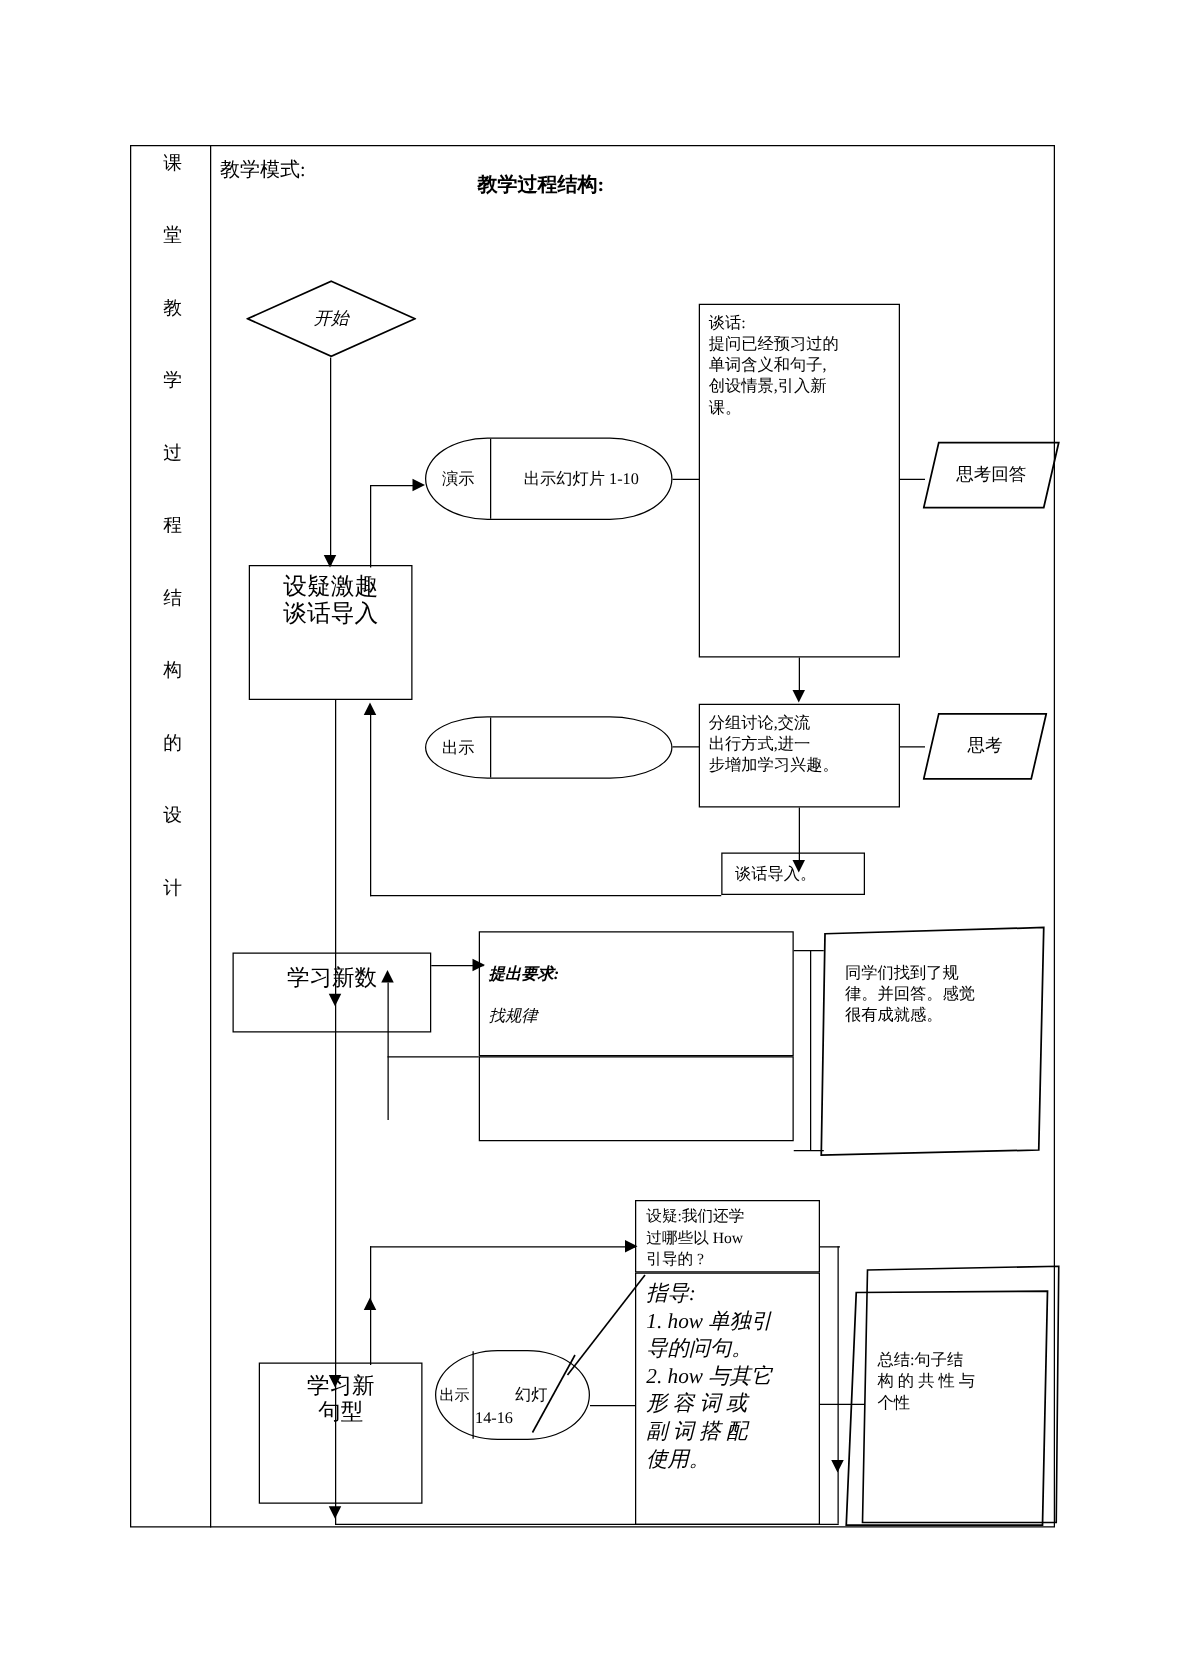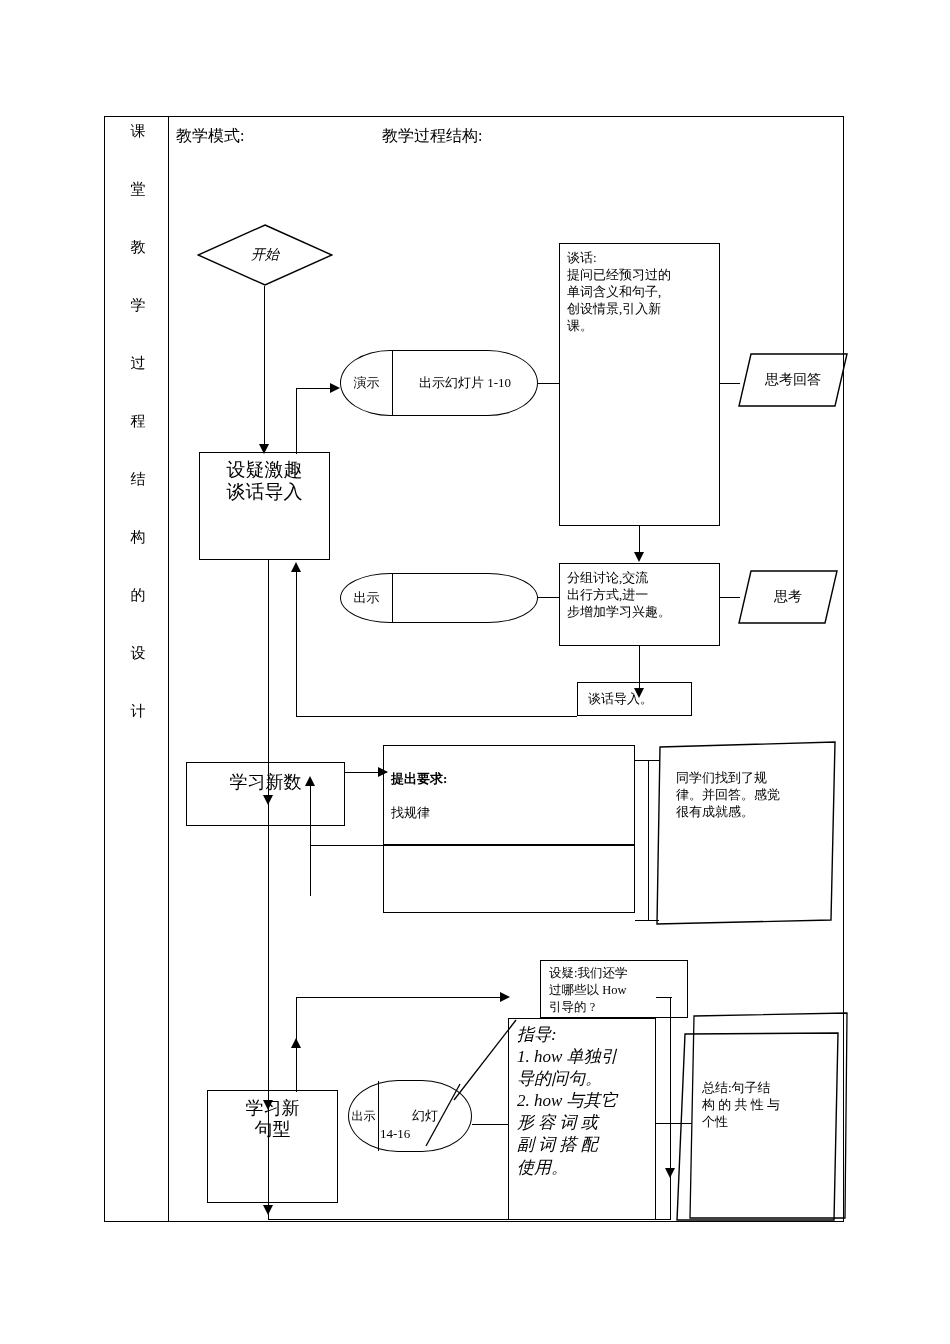--- a/index.html
+++ b/index.html
@@ -56,21 +56,21 @@
     margin-bottom: 43px;
   }
 
   
   .hdr {
     position: absolute;
     font-size: 16px;
     white-space: nowrap;
   }
   #hdr-mode { left: 176px; top: 126px; }
-  #hdr-struct { left: 382px; top: 126px; }
+  #hdr-struct { left: 382px; top: 138px; font-weight: bold; }
 
   
   .box {
     position: absolute;
     border: 1.3px solid #000;
     box-sizing: border-box;
     background: transparent;
   }
 
   
@@ -301,21 +301,21 @@
   <div class="arrow arrow-down" style="left:263px; top:1100px;"></div>
   <div class="arrow arrow-down" style="left:263px; top:1205px;"></div>
 
   <div class="box" style="left:186px; top:762px; width:159px; height:64px;">
     <div class="node-label-center" style="font-size:18px;padding-top:9px;">学习新数</div>
   </div>
 
   <div class="ln ln-h" style="left:345px; top:772px; width:42px;"></div>
   <div class="arrow arrow-right" style="left:378px; top:767px;"></div>
 
-  <div class="box" style="left:383px; top:745px; width:252px; height:100px;">
+  <div class="box" style="left:383px; top:745px; width:252px; height:100px;font-style:italic;">
     <div class="node-label-pad" style="top:8px;">
       <span class="txt-bold">提出要求:</span><br>
       <span>找规律</span>
     </div>
   </div>
   <div class="box" style="left:383px; top:845px; width:252px; height:68px;"></div>
 
   <div class="ln ln-h" style="left:310px; top:845px; width:73px;"></div>
   <div class="ln ln-v" style="left:310px; top:786px; height:110px;"></div>
   <div class="arrow arrow-up" style="left:305px; top:776px;"></div>
@@ -326,21 +326,21 @@
 
   <div class="card" style="left:656px; top:740px; width:182px; height:186px;">
     <svg viewBox="0 0 182 186" preserveAspectRatio="none" style="position:absolute;inset:0;">
       <polygon points="4,7 179,2 175,180 1,184" fill="none" stroke="#000" stroke-width="1.4"></polygon>
     </svg>
     <div class="c-label" style="left:20px; top:30px; width:140px;">同学们找到了规
 律。并回答。感觉
 很有成就感。</div>
   </div>
 
-  <div class="box" style="left:508px; top:960px; width:148px; height:58px;margin-left:32px;">
+  <div class="box" style="left:508px; top:960px; width:148px; height:58px;">
     <div class="node-label-pad" style="top:4px;left:8px;font-size:12.5px;line-height:1.35;">设疑:我们还学
 过哪些以 How
 引导的      ?</div>
   </div>
 
   <div class="ln ln-h" style="left:296px; top:997px; width:212px;"></div>
   <div class="ln ln-v" style="left:296px; top:997px; height:95px;"></div>
   <div class="arrow arrow-right" style="left:500px; top:992px;"></div>
   <div class="arrow arrow-up" style="left:291px; top:1038px;"></div>
 

